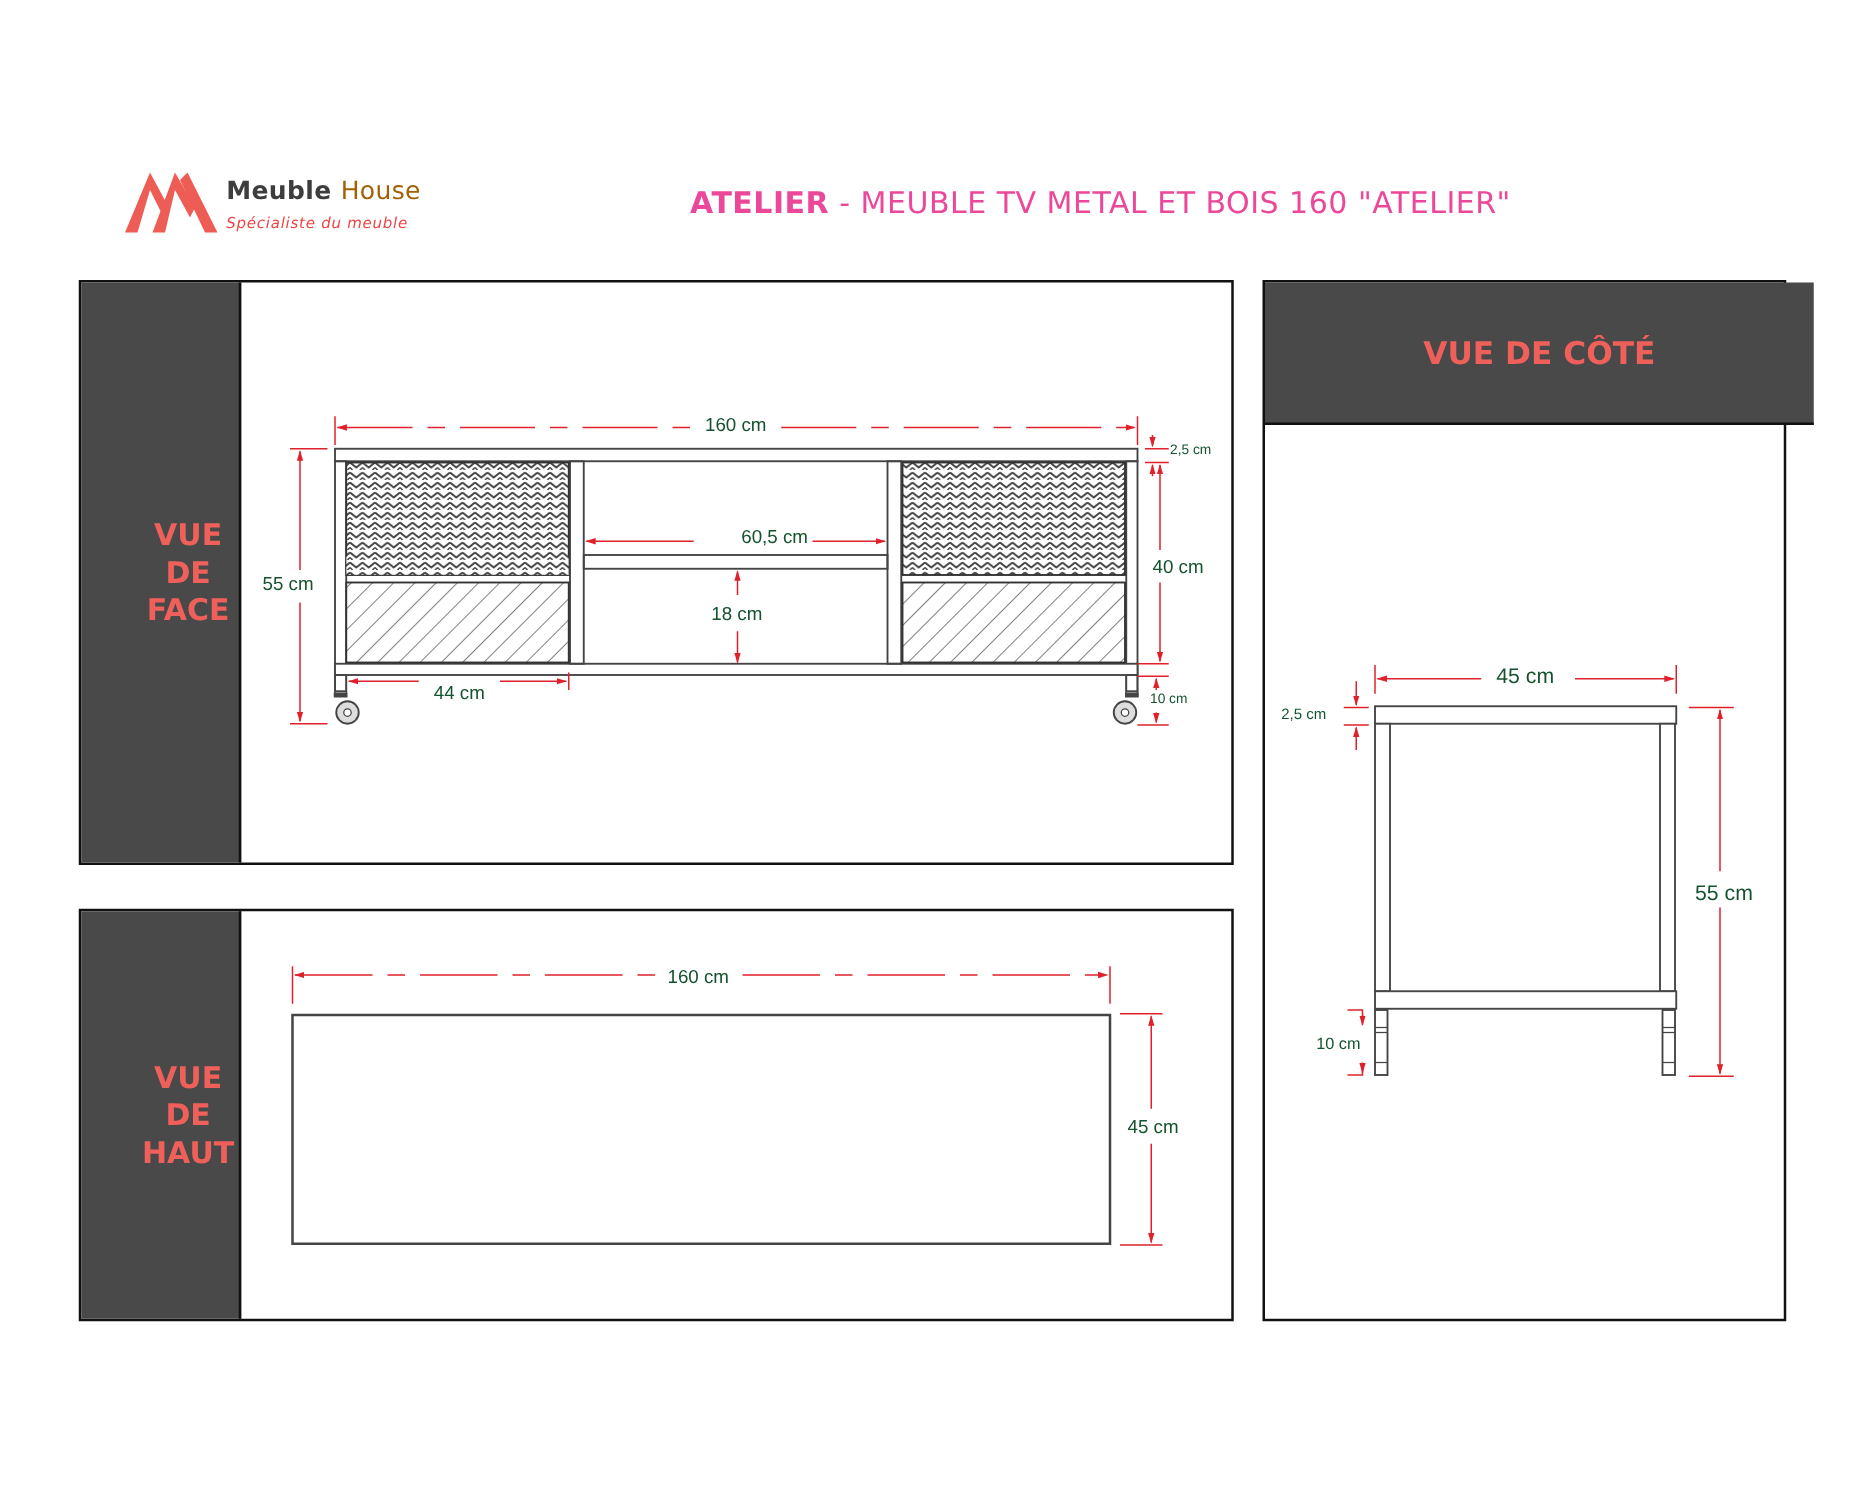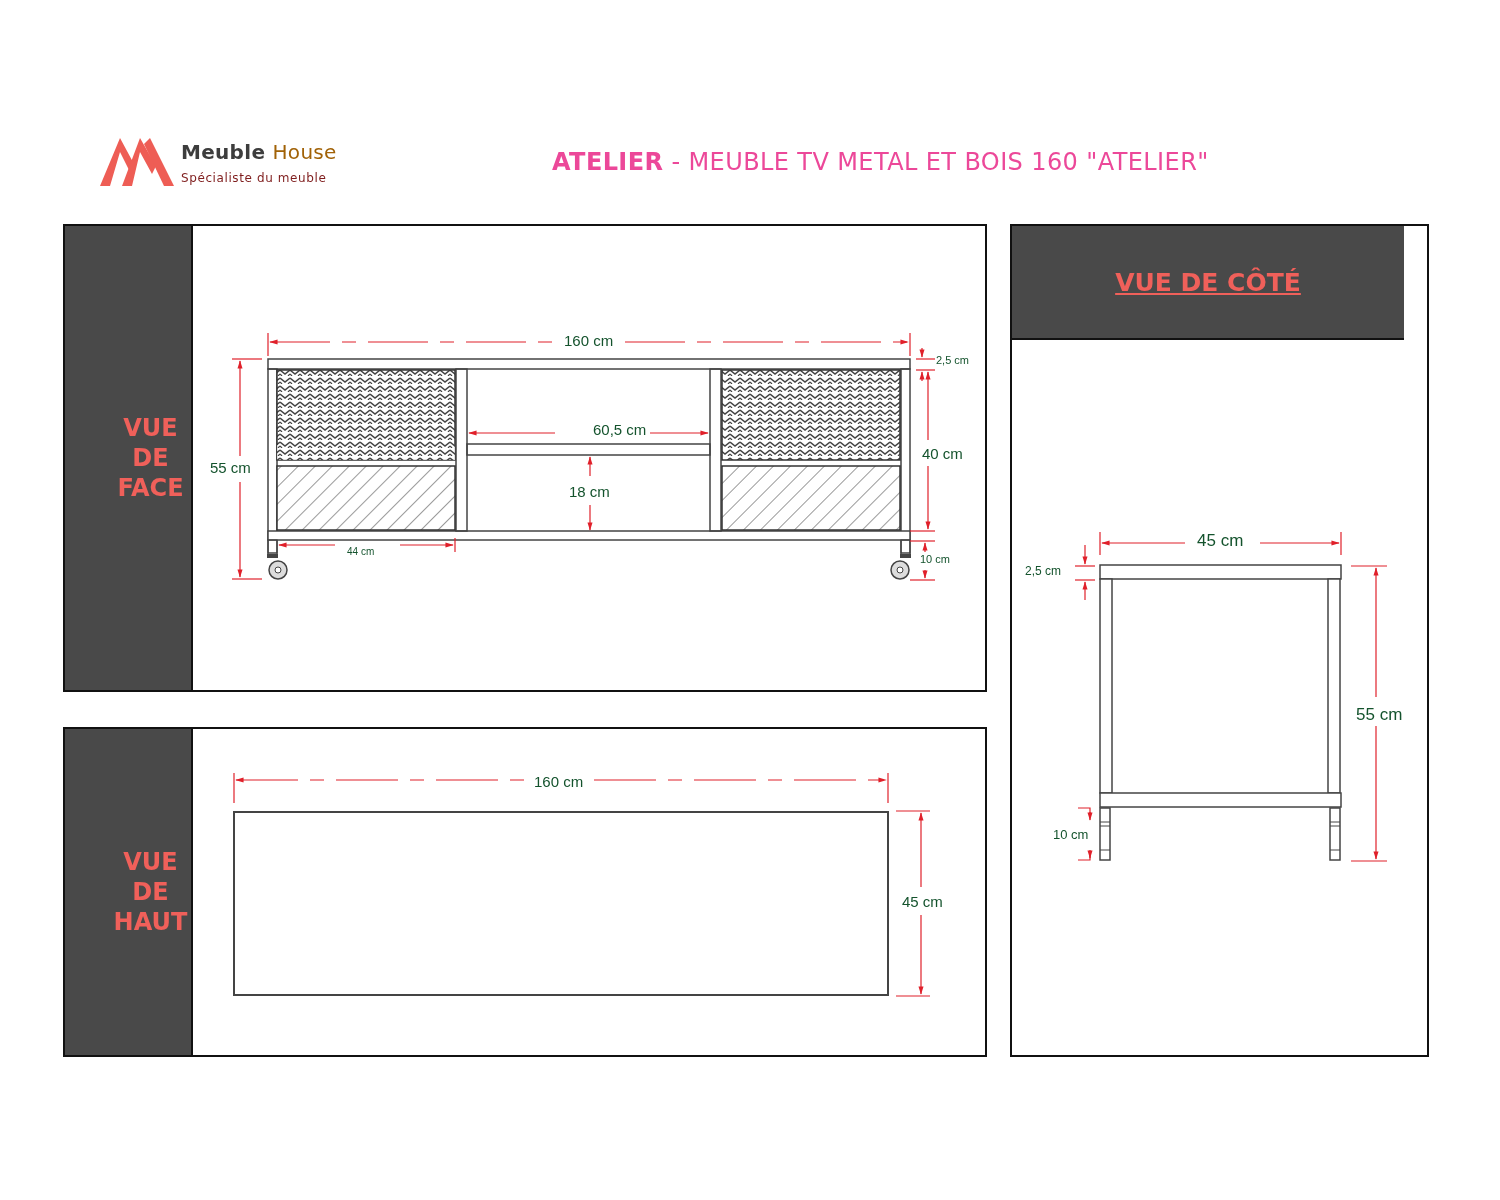--- a/index.html
+++ b/index.html
@@ -1,21 +1,21 @@
 <!DOCTYPE html>
 <html><head>
 <meta charset="utf-8">
 <style>
   html, body { margin:0; padding:0; }
   body { width:1500px; height:1200px; background:#ffffff; position:relative; overflow:hidden;
          font-family:"DejaVu Sans", sans-serif; }
   .abs { position:absolute; }
   .logo-text-main { font-size:20px; font-weight:bold; color:#3d3d3d; letter-spacing:0.3px; }
   .logo-text-main .house { color:#a16207; font-weight:normal; }
-  .logo-sub { font-size:12px; color:#7f1d1d; letter-spacing:0.6px; }
+  .logo-sub { font-size:12px; color:#ef4444; letter-spacing:0.6px;font-style:italic; }
   .title { font-size:24px; color:#ec4899; letter-spacing:0.4px; white-space:nowrap; font-family:"DejaVu Sans", sans-serif; }
   .title b { font-weight:bold; }
   .panel { border:2px solid #111; box-sizing:border-box; background:#fff; }
   .side-label { background:#494949; border-right:2px solid #111; box-sizing:border-box;
                 display:flex; align-items:center; justify-content:center; text-align:center;
                 color:#f0605a; font-weight:bold; font-size:24px; line-height:30px;padding-left:45px; }
   .side-header { background:#494949; border-bottom:2px solid #111; box-sizing:border-box;
                  display:flex; align-items:center; justify-content:center;
                  color:#f0605a; font-weight:bold; font-size:25px; }
   .lbl { position:absolute; font-family:"Liberation Sans", sans-serif; color:#14532d; background:#fff; padding:0 4px; white-space:nowrap;text-align:center; }
@@ -180,29 +180,29 @@
   </g>
 </svg>
 
 <div class="lbl" style="left:560px; top:332px; font-size:15px;">160 cm</div>
 <div class="lbl" style="left:206px; top:459px; font-size:15px;">55 cm</div>
 <div class="lbl nobg" style="left:932px; top:354px; font-size:11px;">2,5 cm</div>
 <div class="lbl" style="left:918px; top:445px; font-size:15px;">40 cm</div>
 <div class="lbl nobg" style="left:916px; top:553px; font-size:11px;">10 cm</div>
 <div class="lbl" style="left:589px; top:421px; font-size:15px;">60,5 cm</div>
 <div class="lbl" style="left:565px; top:483px; font-size:15px;">18 cm</div>
-<div class="lbl" style="left:343px; top:546px; font-size:10px;">44 cm</div>
+<div class="lbl" style="left:343px; top:546px; font-size:15px;">44 cm</div>
 
 <div class="abs panel" style="left:63px; top:727px; width:924px; height:330px; background:transparent;">
   <div class="abs side-label" style="left:0; top:0; width:128px; height:326px;">
     <div><span>VUE DE</span><br><span>HAUT</span></div>
   </div>
 </div>
 <div class="lbl" style="left:530px; top:773px; font-size:15px;">160 cm</div>
 <div class="lbl" style="left:898px; top:893px; font-size:15px;">45 cm</div>
 
 <div class="abs panel" style="left:1010px; top:224px; width:419px; height:833px; background:transparent;">
-  <div class="abs side-header" style="left:0; top:0; width:392px; height:114px;text-decoration:underline;">VUE DE CÔTÉ</div>
+  <div class="abs side-header" style="left:0; top:0; width:439px; height:114px;">VUE DE CÔTÉ</div>
 </div>
 <div class="lbl" style="left:1193px; top:531px; font-size:17px;">45 cm</div>
 <div class="lbl nobg" style="left:1021px; top:564px; font-size:12px;">2,5 cm</div>
 <div class="lbl" style="left:1352px; top:705px; font-size:17px;">55 cm</div>
 <div class="lbl nobg" style="left:1049px; top:827px; font-size:13px;">10 cm</div>
 
 </body></html>

